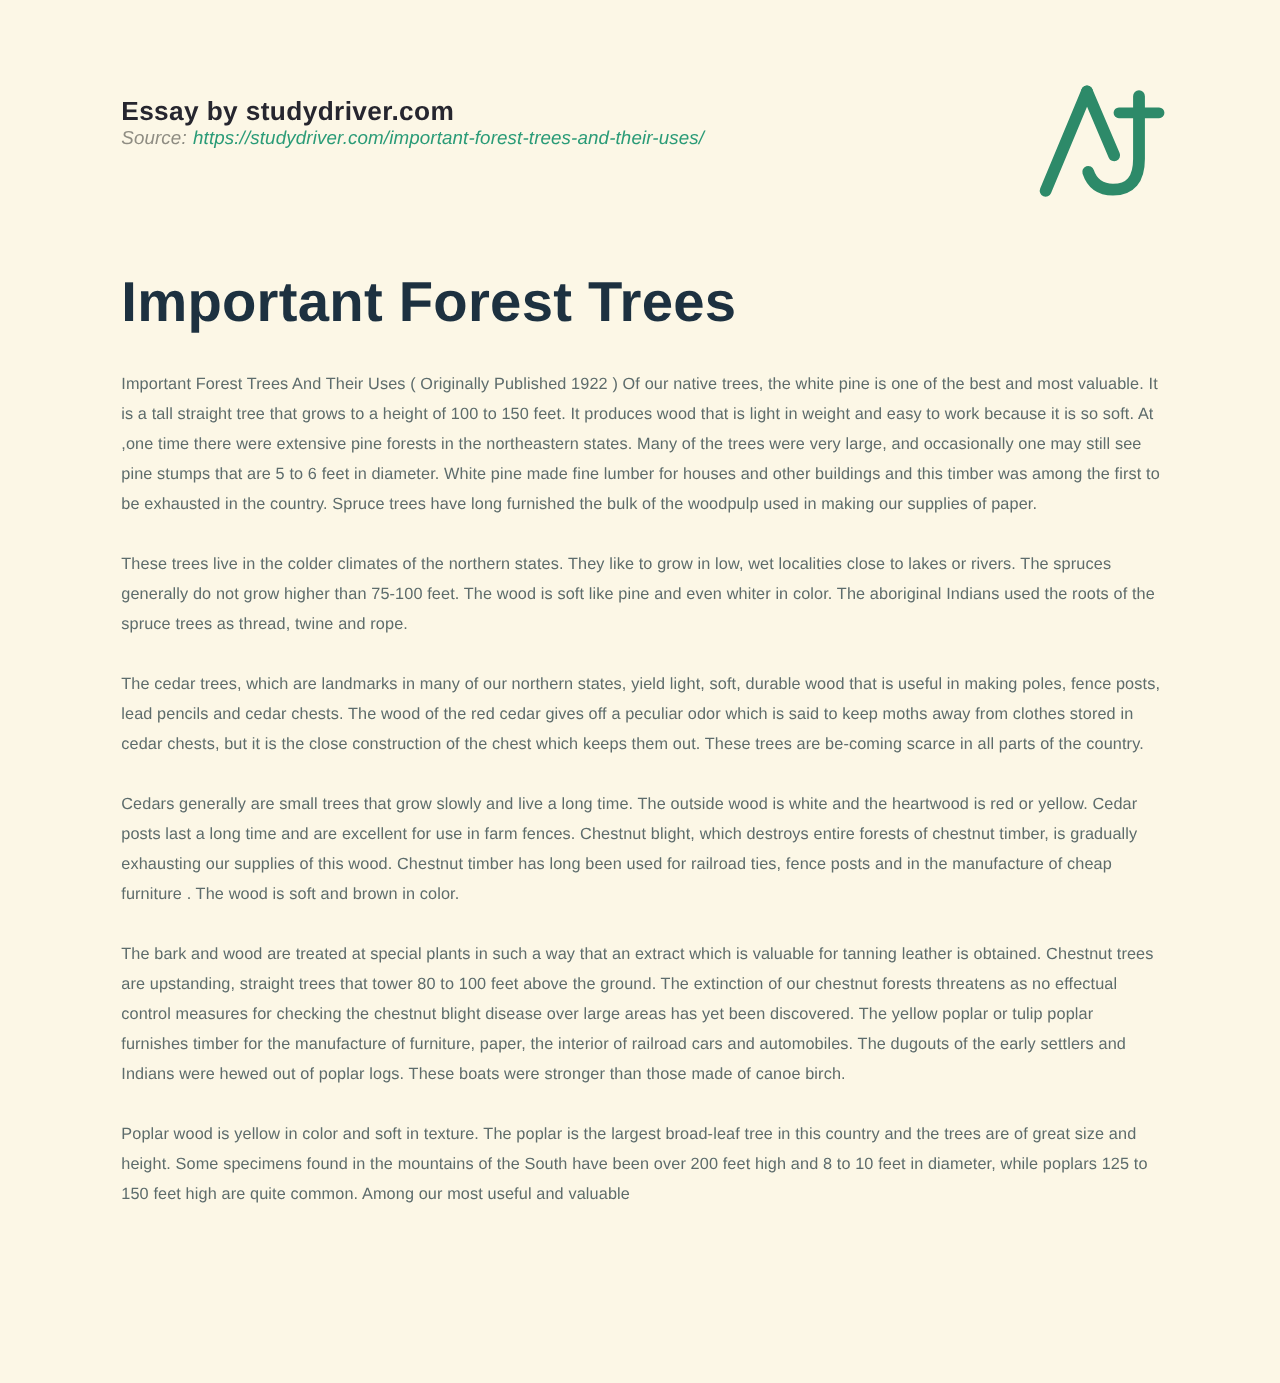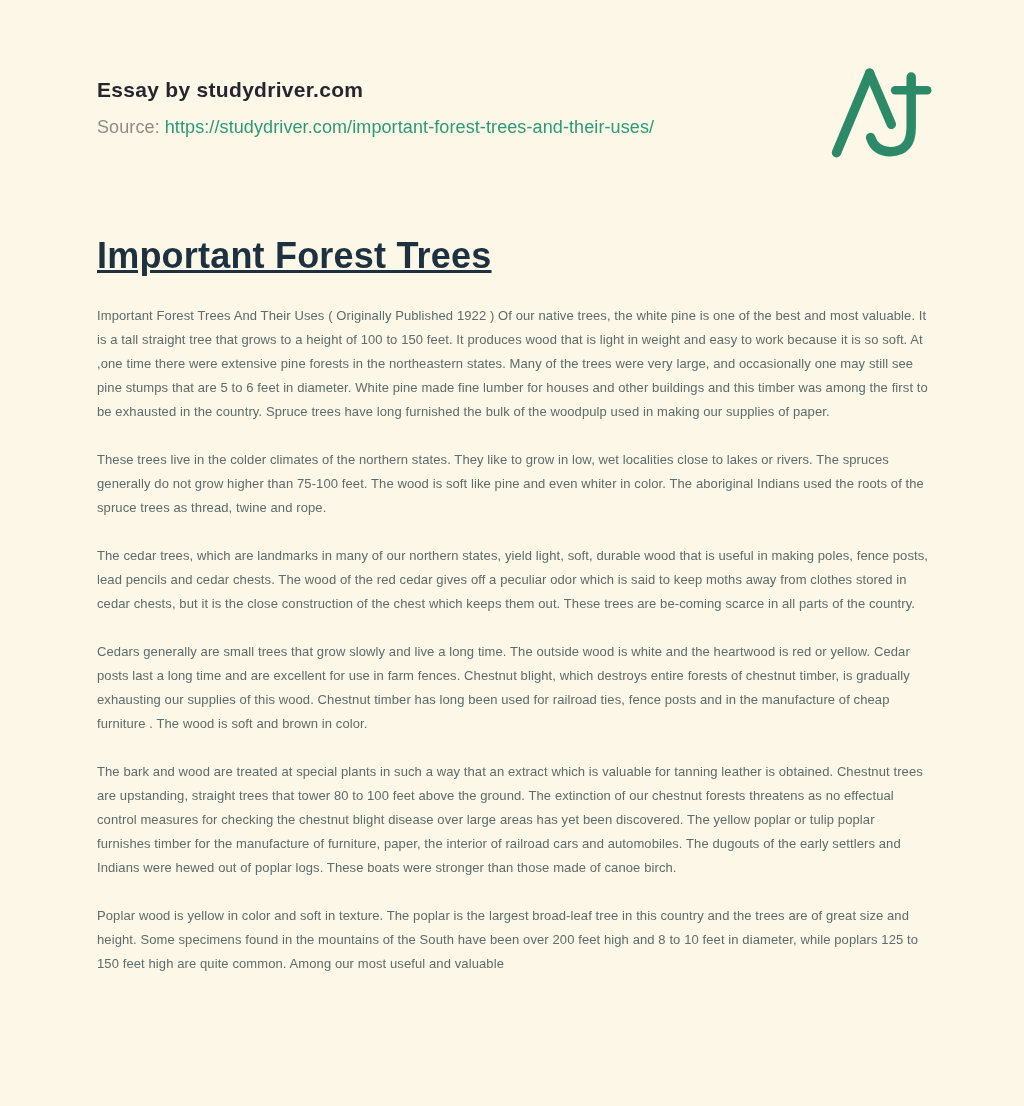--- a/index.html
+++ b/index.html
@@ -21,40 +21,39 @@
     width: 104px;
     height: 96px;
   }
   .byline {
     font-size: 21px;
     font-weight: 700;
     color: #26262f;
     letter-spacing: 0.3px;
   }
   .source-line {
-    margin-top: 15px;
-    font-size: 18px;
+    font-size: 15px;
     letter-spacing: 0.1px;
+    font-style: italic;
   }
   .source-label {
     color: #8f8d83;
     margin-right: 5px;
   }
   .source-link {
     color: #2a9b77;
     text-decoration: none;
     cursor: pointer;
   }
   .title {
     margin-top: 97px;
-    font-size: 36px;
+    font-size: 45px;
     font-weight: 700;
     color: #1d3140;
     letter-spacing: 0.2px;
-    text-decoration: underline;
   }
   .body-copy {
     margin-top: 27px;
     width: 832px;
   }
   .body-copy p {
     font-size: 13px;
     line-height: 24px;
     color: #5d6c6c;
     margin-bottom: 24px;

